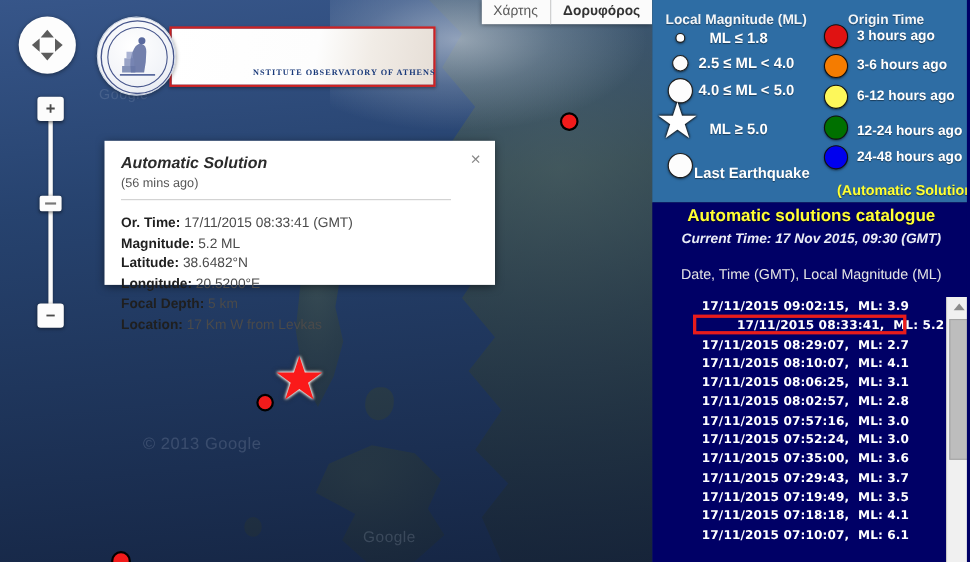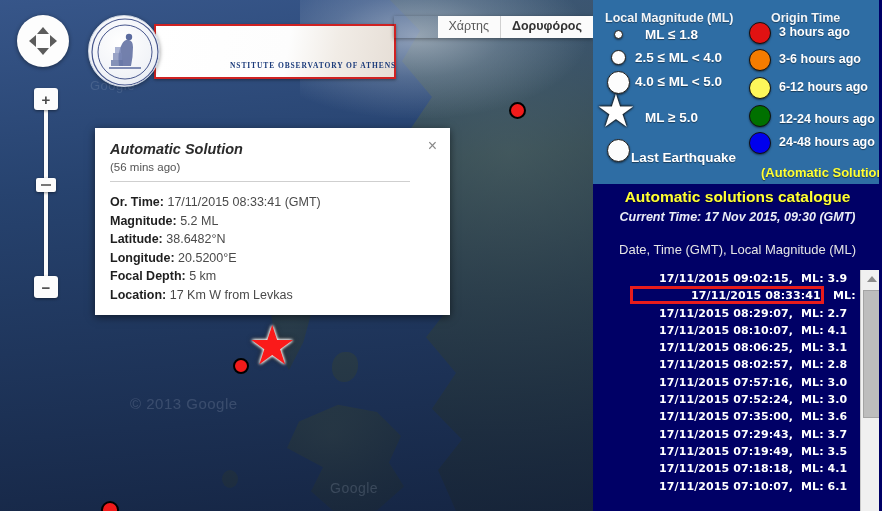--- a/index.html
+++ b/index.html
@@ -173,24 +173,23 @@
     position: absolute; left: 0px; top: 0px;
     width: 72px; height: 72px; border-radius: 50%;
     background: radial-gradient(circle at 45% 38%, #ffffff 0%, #f2f4f8 55%, #dfe4ee 100%);
     border: 1px solid #cfd6e2;
     box-shadow: 0 1px 4px rgba(0,0,0,.4);
     overflow: hidden;
   }
 
   
   #map-type {
-    position: absolute; right: 0px; top: 16px;
+    position: absolute; right: 0px; top: 0px;
     display: flex;
     box-shadow: 0 1px 4px rgba(0,0,0,.4);
-    padding-left: 44px;
   }
   .mt-btn {
     background: #fbfbfb;
     color: #5a5a5a;
     font-size: 12.5px;
     padding: 3px 11px 5px;
     border-right: 1px solid #d0d0d0;
     white-space: nowrap;
   }
   .mt-btn.active { color: #333; font-weight: bold; border-right: none; }
@@ -206,21 +205,21 @@
     position: absolute;
     color: #fa1a1a;
     filter: drop-shadow(0 0 1.4px #fff) drop-shadow(0 0 1.6px #fff) drop-shadow(0 0 2px #111);
     line-height: 1;
     user-select: none;
   }
 
   
   #info-popup {
     position: absolute; left: 95px; top: 128px;
-    width: 355px; height: 187px;
+    width: 355px; height: 131px;
     background: #ffffff;
     box-shadow: 0 2px 8px rgba(0,0,0,.55);
     color: #333;
   }
   #info-popup .ip-title {
     position: absolute; left: 15px; top: 13px;
     font-size: 14.5px; font-weight: bold; font-style: italic; color: #2b2b2b;
   }
   #info-popup .ip-sub {
     position: absolute; left: 15px; top: 33px;
@@ -327,21 +326,21 @@
     width: 267px; height: 241px;
     overflow: hidden;
   }
   .cat-row {
     font-family: "DejaVu Sans", sans-serif;
     font-size: 11px;
     font-weight: bold;
     color: #ffffff;
     height: 17.3px;
     line-height: 17.3px;
-    padding-left: 66px;
+    padding-left: 45px;
     letter-spacing: .1px;
     white-space: nowrap;
   }
   .cat-row .ml { margin-left: 8px; }
   .cat-row.highlight {
     position: relative;
     margin-left: 32px;
   }
   #cat-highlight-box {
     position: absolute;

